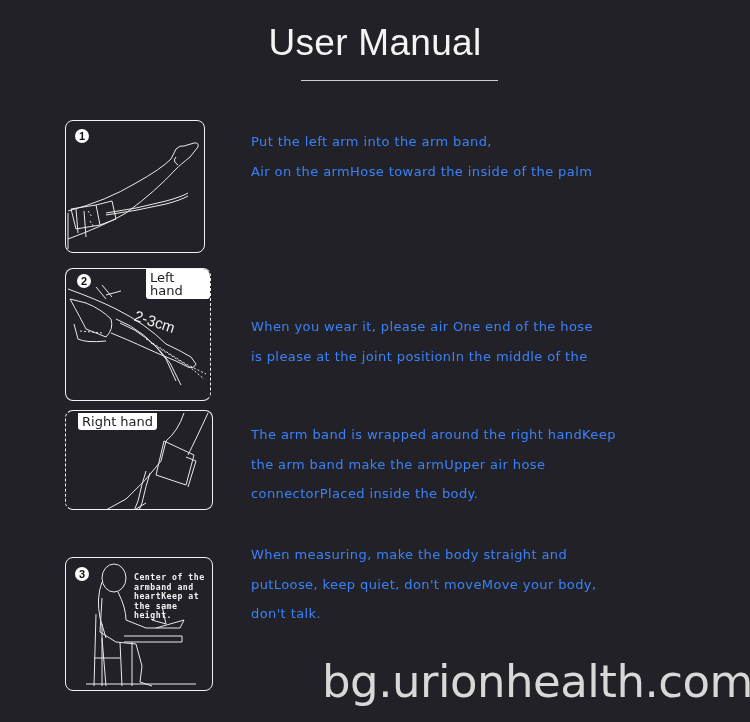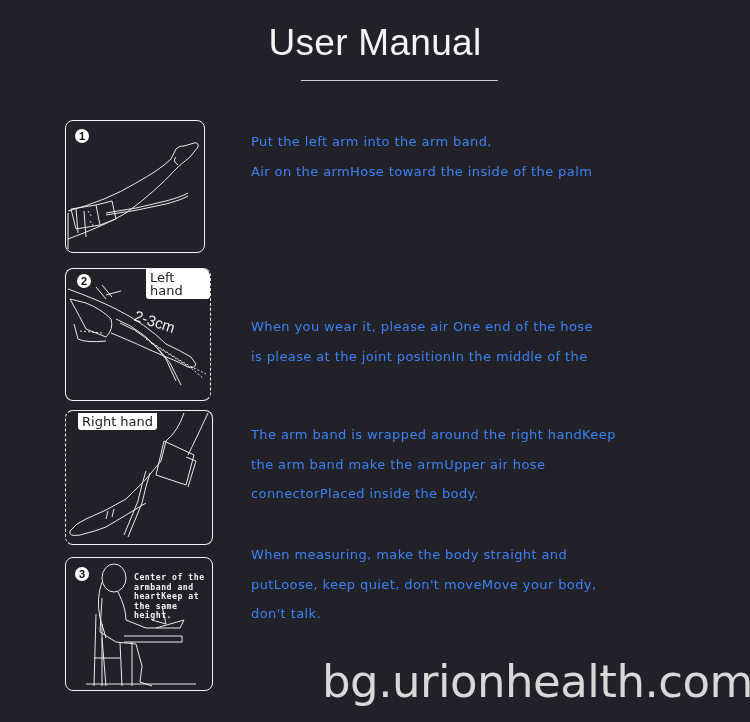--- a/index.html
+++ b/index.html
@@ -103,21 +103,21 @@
     <div class="hand-label" style="left:80px; top:0;">Left hand</div>
     <div style="position:absolute; left:68px; top:44px; font-size:15px; color:#f0f0f0; transform:rotate(18deg); font-family:'Liberation Sans',sans-serif;">2-3cm</div>
   </div>
   <div class="desc" style="top:272px;margin-top:40px;">
     <span>When you wear it, please air One end of the hose</span>
     <span>is please at the joint positionIn the middle of the</span>
   </div>
 </div>
 
 <div class="step" style="top:0;">
-  <div class="illus dash-l" style="left:65px; top:410px; width:148px; height:135px;">
+  <div class="illus dash-l" style="left:65px; top:410px; width:148px; height:100px;">
     <svg width="148" height="135" viewBox="0 0 148 135" fill="none" stroke="#eaeaea" stroke-width="1">
       <path d="M118 2 Q112 20 100 30 L95 50 Q80 70 60 88 Q40 100 20 108 Q10 112 4 120 Q2 126 14 124 Q30 120 40 116 Q60 104 80 92"></path>
       <path d="M142 2 Q130 28 122 44"></path>
       <path d="M98 30 L128 44 L120 74 L90 64 Z"></path>
       <path d="M120 46 L130 50 L122 76"></path>
       <path d="M80 60 Q76 72 72 90 L58 124"></path>
       <path d="M84 62 Q80 74 76 92 L62 126"></path>
       <path d="M40 108 L42 100 M46 106 L48 98"></path>
     </svg>
     <div class="hand-label" style="left:12px; top:2px;">Right hand</div>

